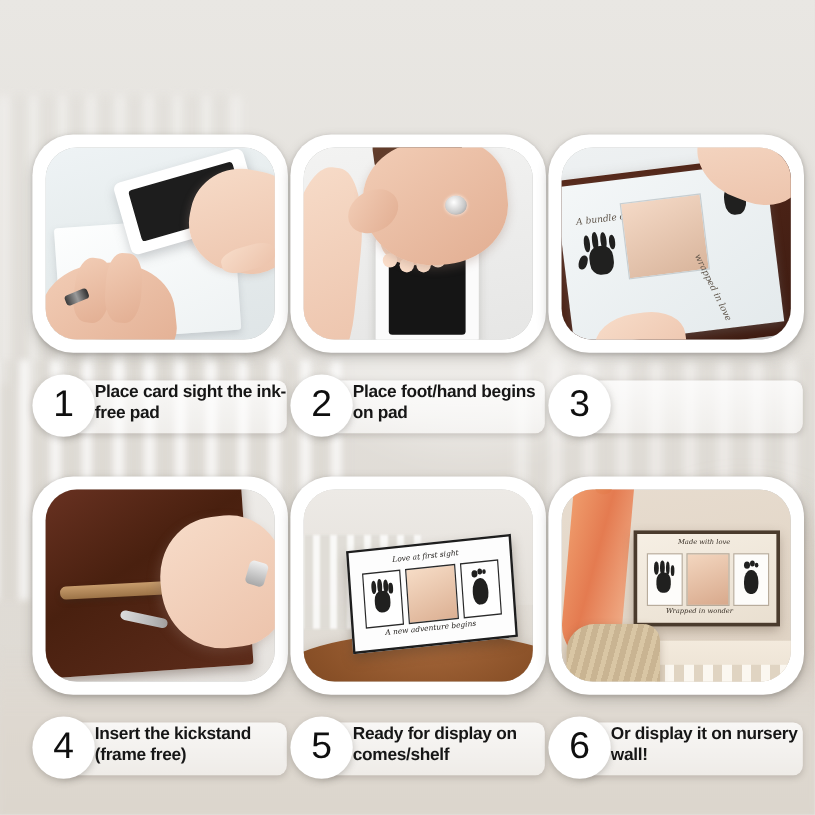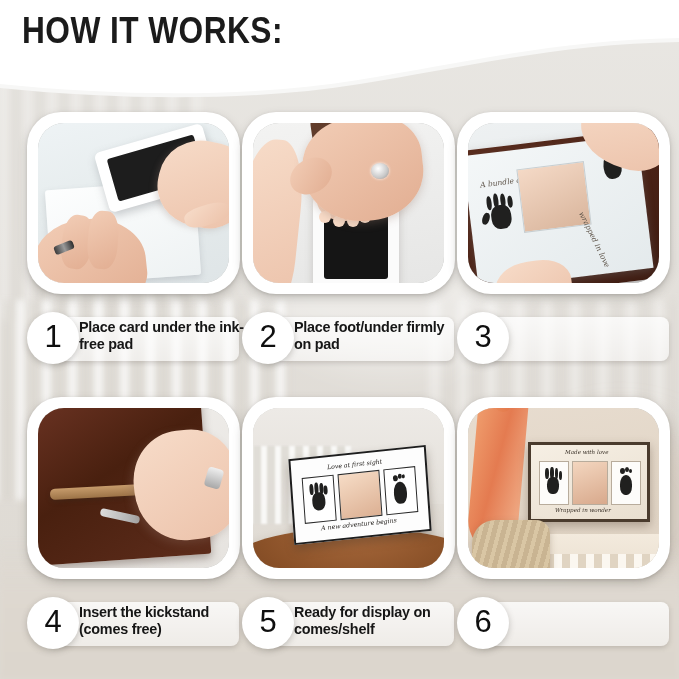--- a/index.html
+++ b/index.html
@@ -237,27 +237,20 @@
   <div class="bg">
     <div class="bg-wall"></div>
     <div class="bg-crib2"></div>
     <div class="bg-crib"></div>
     <div class="bg-crib3"></div>
     <div class="bg-blob" style="left:250px;top:150px;width:280px;height:220px;background:rgba(255,255,255,.35);"></div>
     <div class="bg-blob" style="left:520px;top:420px;width:200px;height:180px;background:rgba(200,180,160,.30);"></div>
     <div class="bg-floor"></div>
   </div>
 
-  <div class="header">
-    <svg width="679" height="105" viewBox="0 0 679 105" aria-hidden="true">
-      <path d="M0,0 L679,0 L679,42 C560,44 470,66 360,84 C250,102 120,100 0,88 Z" fill="#f7f7f6"></path>
-      <path d="M0,0 L679,0 L679,38 C558,40 468,62 358,80 C248,98 118,96 0,84 Z" fill="#ffffff"></path>
-    </svg>
-    <div class="title">HOW IT WORKS:</div>
-  </div>
 
   <div class="grid">
 
     <div class="cell c0 r0">
       <div class="tile">
         <div class="photo">
           <div class="sc s1">
             <div class="card"></div>
             <div class="pad">
                 <i></i>
@@ -266,21 +259,21 @@
             <div class="fing skinL" style="left:146px;top:82px;width:46px;height:20px;transform:rotate(-16deg);"></div>
             <div class="hand-b skin"></div>
             <div class="fing skin" style="left:24px;top:92px;width:30px;height:54px;transform:rotate(8deg);"></div>
             <div class="fing skin" style="left:50px;top:88px;width:30px;height:58px;transform:rotate(4deg);"></div>
             <div class="ring"></div>
           </div>
         </div>
       </div>
       <div class="caption">
         <div class="pill"></div>
-        <div class="captxt">Place card under the ink-free pad</div>
+        <div class="captxt">Place card sight the ink-free pad</div>
         <div class="num">1</div>
       </div>
     </div>
 
     <div class="cell c1 r0">
       <div class="tile">
         <div class="photo">
           <div class="sc s2">
             <div class="armL skinL"></div>
             <div class="padw">
@@ -293,21 +286,21 @@
             <div class="toe" style="left:106px;top:88px;"></div>
             <div class="sleeve"></div>
             <div class="handA skin"></div>
             <div class="thumb skin"></div>
             <div class="ring"></div>
           </div>
         </div>
       </div>
       <div class="caption">
         <div class="pill"></div>
-        <div class="captxt">Place foot/under firmly on pad</div>
+        <div class="captxt">Place foot/hand begins on pad</div>
         <div class="num">2</div>
       </div>
     </div>
 
     <div class="cell c2 r0">
       <div class="tile">
         <div class="photo">
           <div class="sc s3">
             <div class="woodframe"></div>
             <div class="mat"></div>
@@ -347,21 +340,21 @@
             <div class="back"></div>
             <div class="stick"></div>
             <div class="pin"></div>
             <div class="hand skinL"></div>
             <div class="ring"></div>
           </div>
         </div>
       </div>
       <div class="caption">
         <div class="pill"></div>
-        <div class="captxt">Insert the kickstand (comes free)</div>
+        <div class="captxt">Insert the kickstand (frame free)</div>
         <div class="num">4</div>
       </div>
     </div>
 
     <div class="cell c1 r1">
       <div class="tile">
         <div class="photo">
           <div class="sc s5">
             <div class="wallc"></div>
             <div class="cribbg"></div>
@@ -424,18 +417,19 @@
               <div class="script" style="left:24px;top:62px;">Wrapped in wonder</div>
             </div>
             <div class="crib"></div>
             <div class="cribslats"></div>
             <div class="blanket"></div>
           </div>
         </div>
       </div>
       <div class="caption">
         <div class="pill"></div>
+        <div class="captxt">Or display it on nursery wall!</div>
         <div class="num">6</div>
       </div>
     </div>
 
   </div>
 </div>
 
 </body></html>

